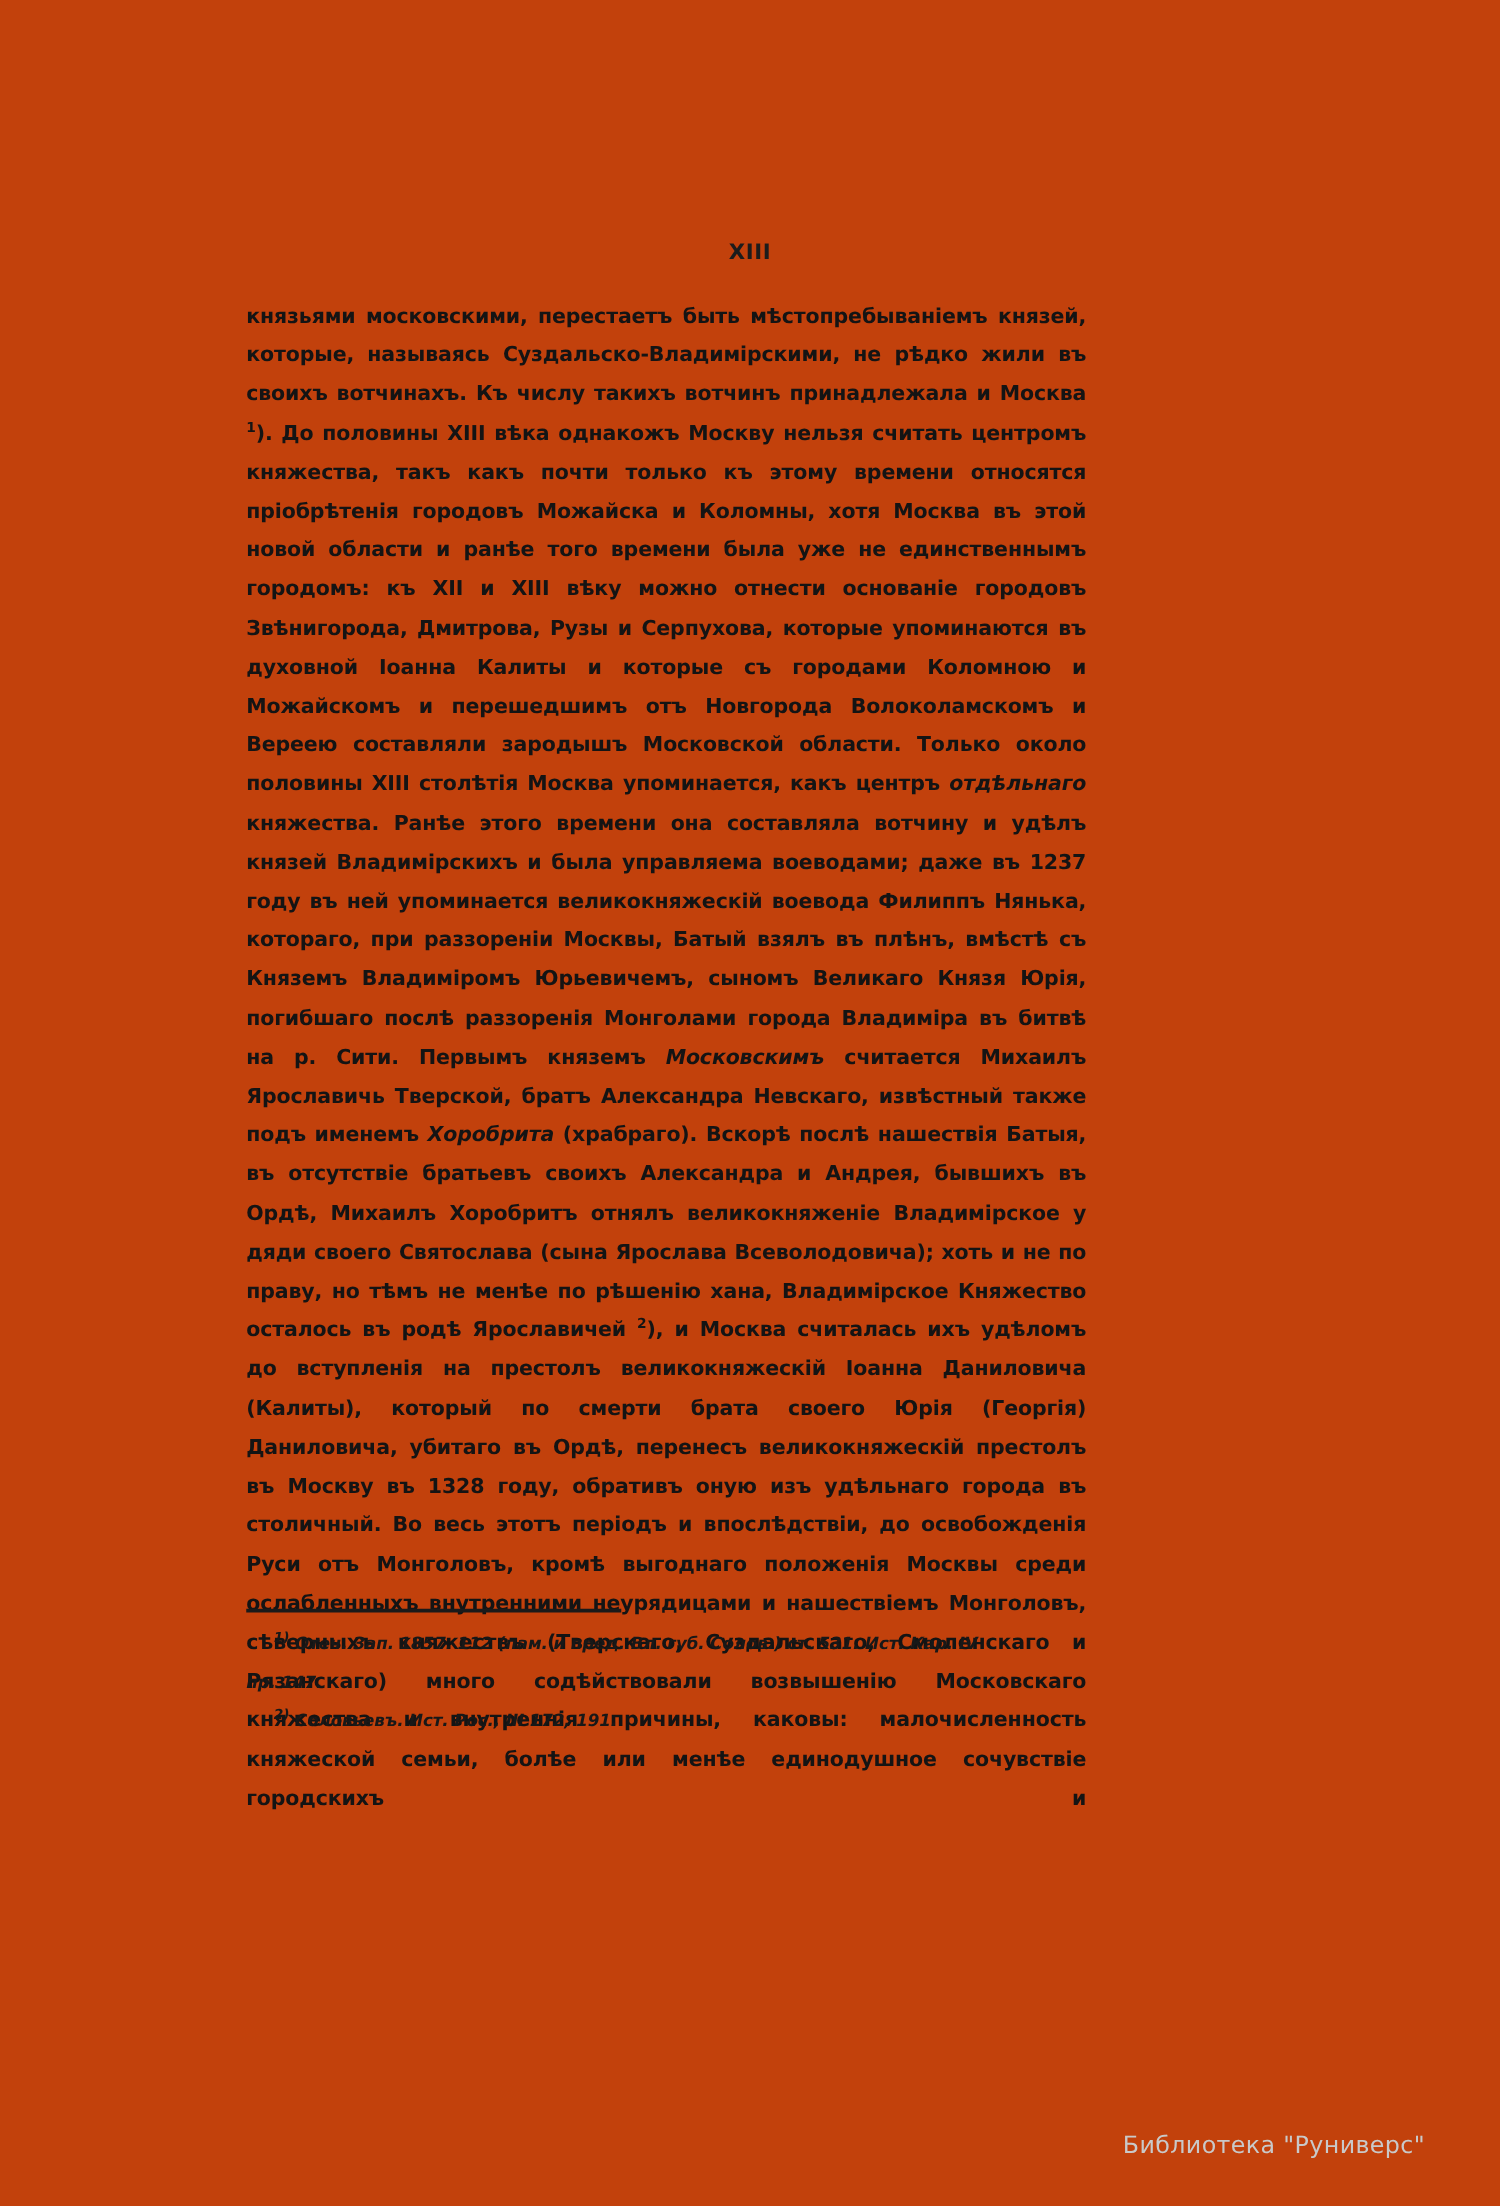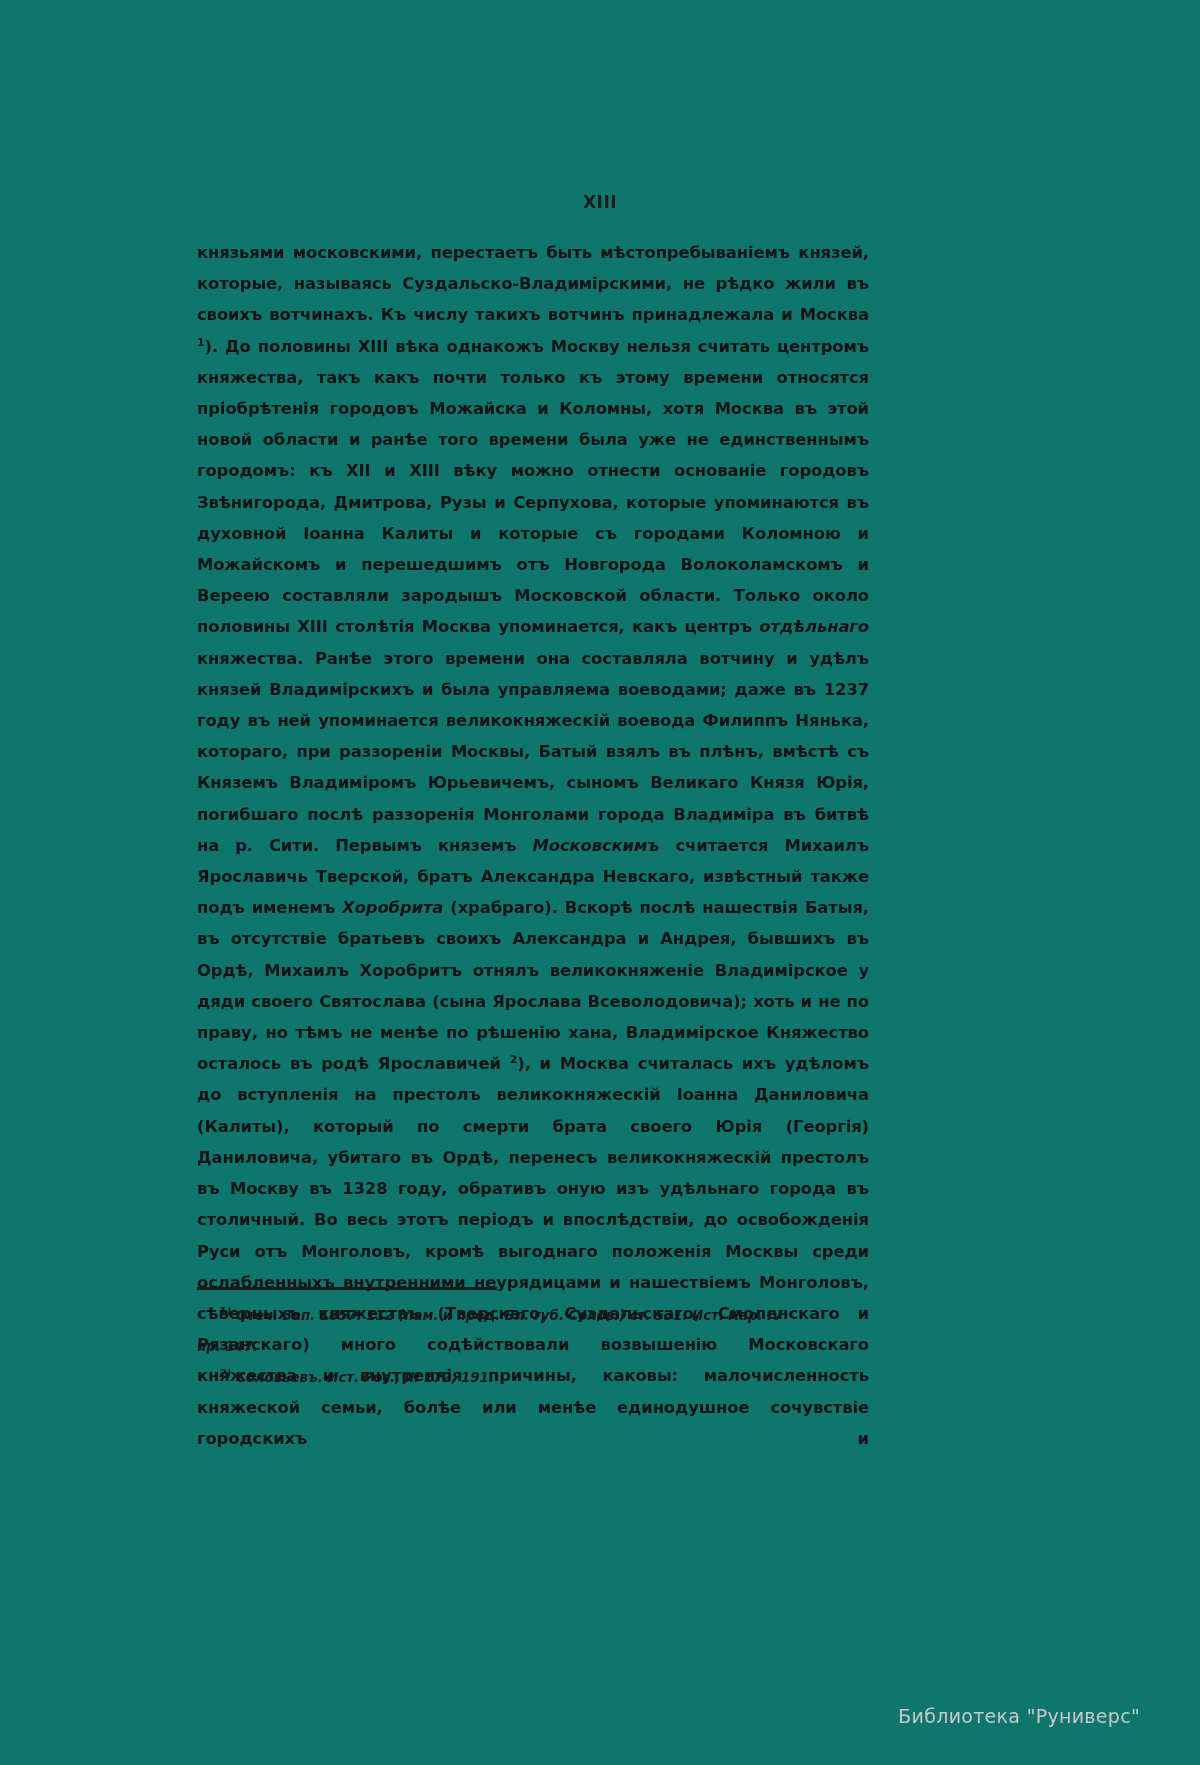--- a/index.html
+++ b/index.html
@@ -11,21 +11,21 @@
     width: 1200px;
     height: 1765px;
     position: relative;
     font-family: "DejaVu Serif", serif;
     color: #1a1a1a;
     overflow: hidden;
   }
   .page {
     position: absolute;
     inset: 0;
-    background: #0f766e;
+    background: #c2410c;
   }
   .page-number {
     position: absolute;
     top: 192px;
     left: 0;
     width: 1200px;
     text-align: center;
     font-family: "DejaVu Sans", sans-serif;
     font-size: 17px;
     font-weight: 700;

